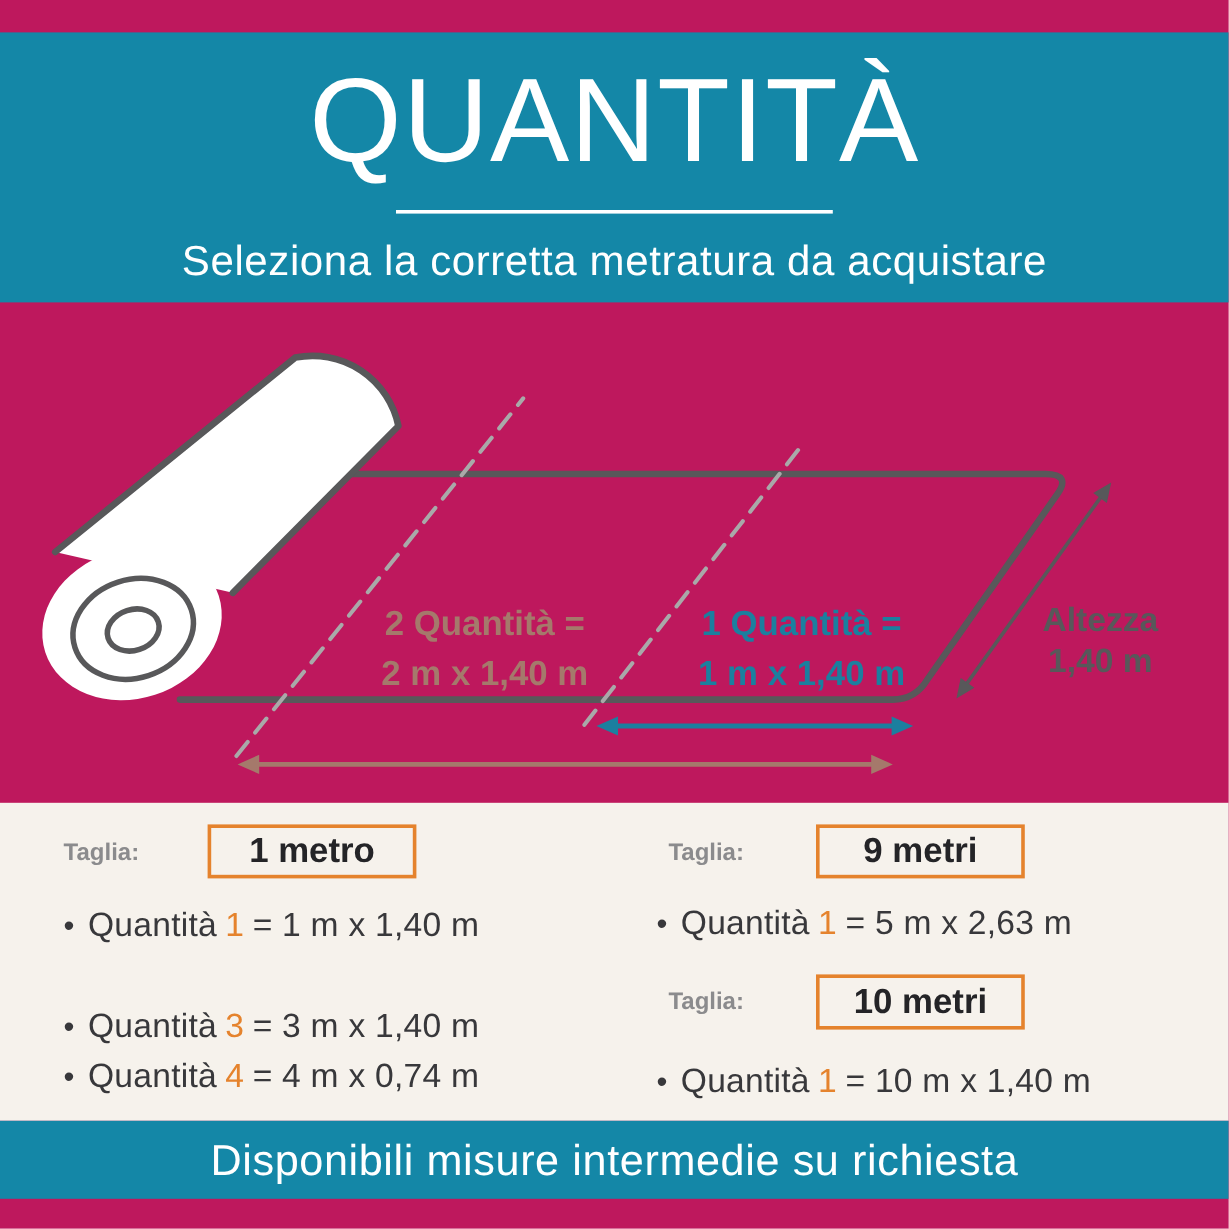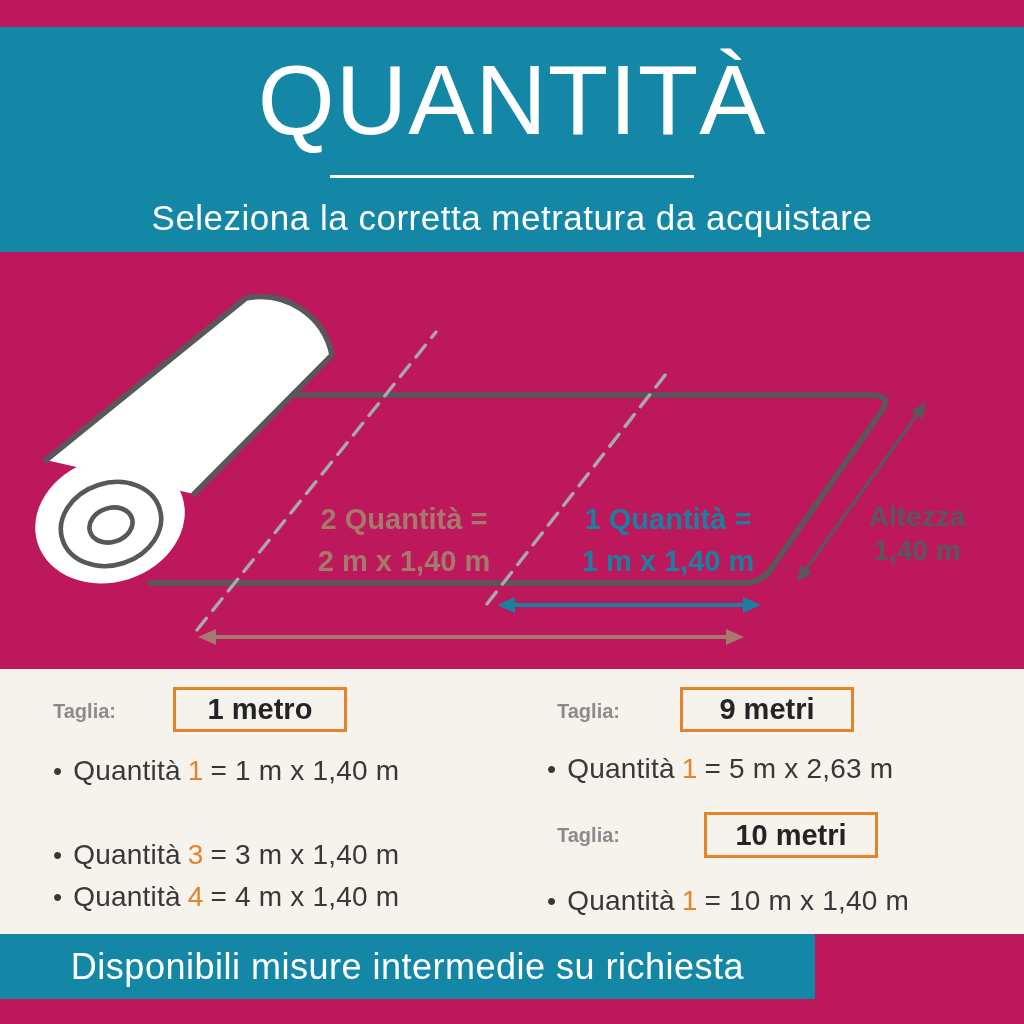--- a/index.html
+++ b/index.html
@@ -65,21 +65,21 @@
     font-size:29px;font-weight:700;color:#242427;white-space:nowrap;
   }
   .qty-line{
     position:absolute;font-size:28px;color:var(--text_dark);line-height:32px;
     white-space:nowrap;letter-spacing:.2px;
   }
   .qty-line .dot{display:inline-block;margin-right:11px;font-size:26px;}
   .qty-num{color:var(--orange_accent);margin:0 7px;}
   
   .footer-band{
-    position:absolute;top:934px;left:0;width:815px;height:65px;
+    position:absolute;top:934px;left:0;width:1024px;height:65px;
     background:var(--teal_band);
     display:flex;align-items:center;justify-content:center;
   }
   .footer-text{font-size:36px;font-weight:300;color:var(--white);letter-spacing:.5px;white-space:nowrap;}
 </style>
 </head>
 <body>
 
 <div class="page">
 
@@ -137,31 +137,31 @@
     <div class="taglia-label" style="left:53px;top:27px">Taglia:</div>
     <div class="size-box" style="left:173px;top:18px">1 metro</div>
 
     <div class="qty-line" style="left:53px;top:86px">
       <span class="dot">•</span><span>Quantità</span><span class="qty-num">1</span><span>= 1 m x 1,40 m</span>
     </div>
     <div class="qty-line" style="left:53px;top:170px">
       <span class="dot">•</span><span>Quantità</span><span class="qty-num">3</span><span>= 3 m x 1,40 m</span>
     </div>
     <div class="qty-line" style="left:53px;top:212px">
-      <span class="dot">•</span><span>Quantità</span><span class="qty-num">4</span><span>= 4 m x 1,40 m</span>
+      <span class="dot">•</span><span>Quantità</span><span class="qty-num">4</span><span>= 4 m x 0,74 m</span>
     </div>
 
     <div class="taglia-label" style="left:557px;top:27px">Taglia:</div>
     <div class="size-box" style="left:680px;top:18px">9 metri</div>
     <div class="qty-line" style="left:547px;top:84px">
       <span class="dot">•</span><span>Quantità</span><span class="qty-num">1</span><span>= 5 m x 2,63 m</span>
     </div>
 
     <div class="taglia-label" style="left:557px;top:151px">Taglia:</div>
-    <div class="size-box" style="left:704px;top:143px;height:46px">10 metri</div>
+    <div class="size-box" style="left:680px;top:143px;height:46px">10 metri</div>
     <div class="qty-line" style="left:547px;top:216px">
       <span class="dot">•</span><span>Quantità</span><span class="qty-num">1</span><span>= 10 m x 1,40 m</span>
     </div>
   </div>
 
   <div class="footer-band">
     <div class="footer-text">Disponibili misure intermedie su richiesta</div>
   </div>
 
 </div>

